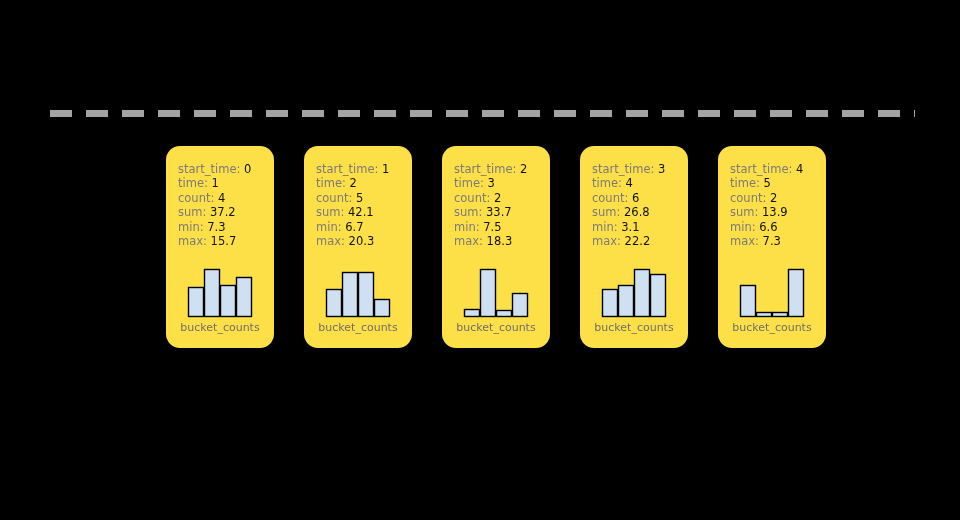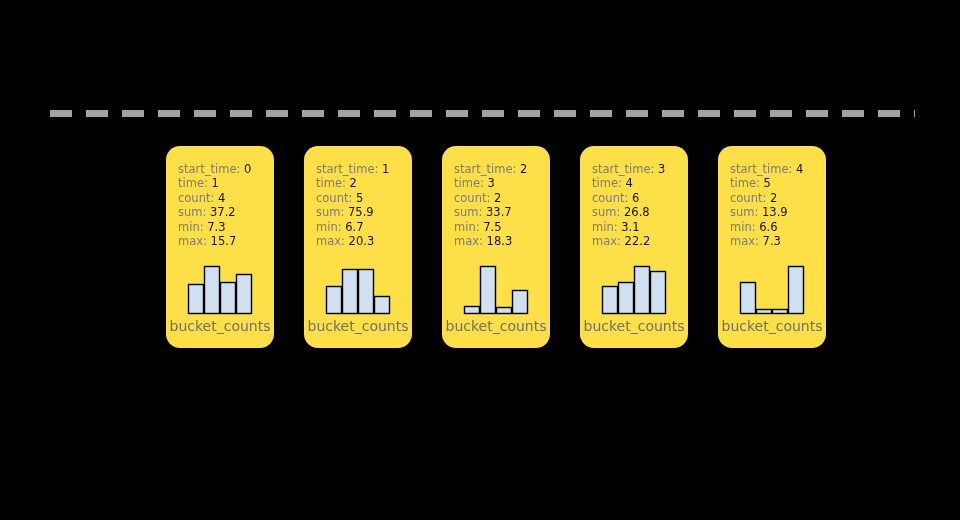--- a/index.html
+++ b/index.html
@@ -46,21 +46,21 @@
   .chart-wrap{
     flex:1;position:relative;
   }
   .chart{
     position:absolute;left:0;right:0;bottom:0;height:56px;
     display:flex;justify-content:center;
   }
   .chart svg{display:block;overflow:visible;}
 
   .chart-label{
-    text-align:center;color:#6f6f6f;font-size:14px;
+    text-align:center;color:#6f6f6f;font-size:11px;
     padding-bottom:14px;
   }
 </style>
 </head>
 <body>
 
 <div id="stage">
   <div class="divider"></div>
   <div class="card-row" id="card-row">
       <div class="card">
@@ -82,21 +82,21 @@
             </svg>
           </div>
         </div>
         <div class="chart-label">bucket_counts</div>
       </div>
       <div class="card">
         <div class="fields">
           <div class="field"><span class="fkey">start_time: </span><span class="fval">1</span></div>
           <div class="field"><span class="fkey">time: </span><span class="fval">2</span></div>
           <div class="field"><span class="fkey">count: </span><span class="fval">5</span></div>
-          <div class="field"><span class="fkey">sum: </span><span class="fval">75.9</span></div>
+          <div class="field"><span class="fkey">sum: </span><span class="fval">42.1</span></div>
           <div class="field"><span class="fkey">min: </span><span class="fval">6.7</span></div>
           <div class="field"><span class="fkey">max: </span><span class="fval">20.3</span></div>
         </div>
         <div class="chart-wrap">
           <div class="chart">
             <svg width="64" height="52" viewBox="0 0 64 52">
               <rect x="0.5" y="24.499999999999996" width="15" height="27.000000000000004" fill="#cfe0f1" stroke="#000000" stroke-width="1.4"></rect>
               <rect x="16.5" y="7.5" width="15" height="44" fill="#cfe0f1" stroke="#000000" stroke-width="1.4"></rect>
               <rect x="32.5" y="7.5" width="15" height="44" fill="#cfe0f1" stroke="#000000" stroke-width="1.4"></rect>
               <rect x="48.5" y="34.5" width="15" height="17" fill="#cfe0f1" stroke="#000000" stroke-width="1.4"></rect>

